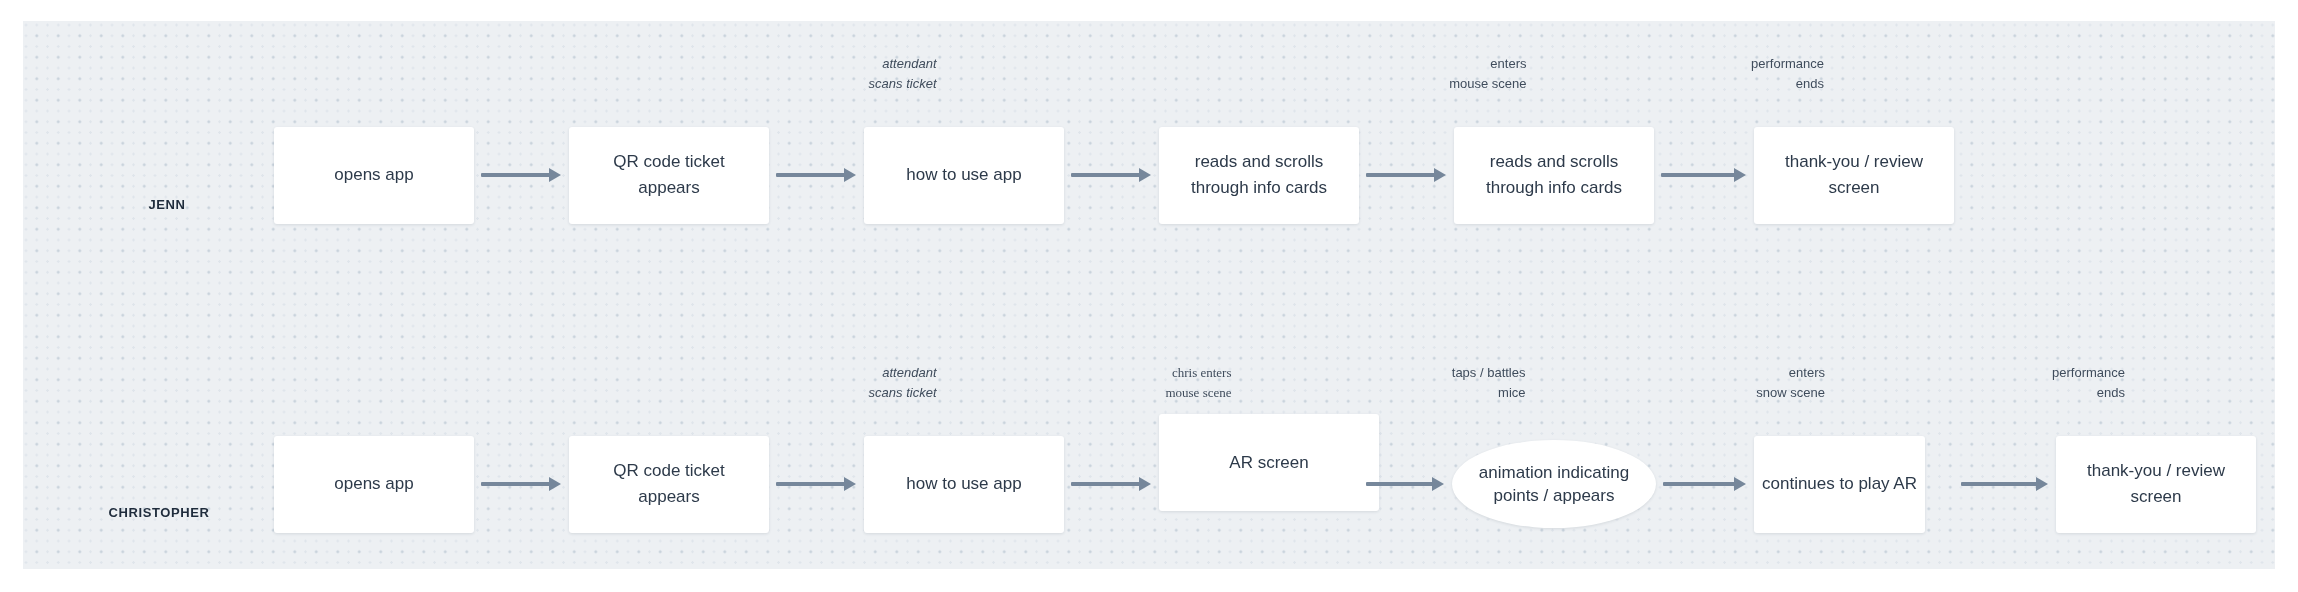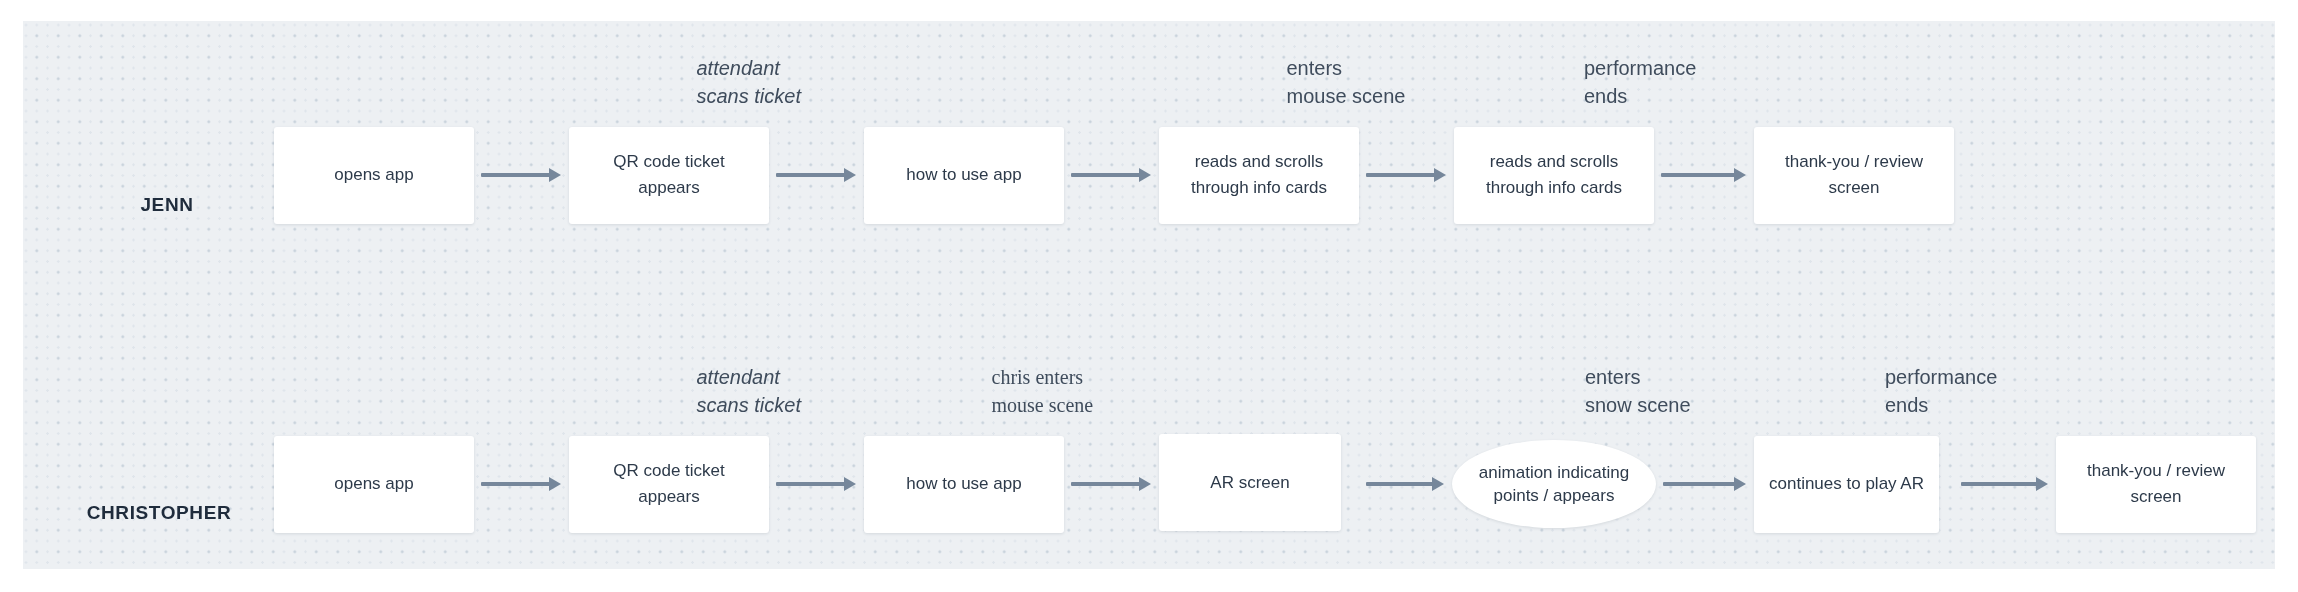--- a/index.html
+++ b/index.html
@@ -17,21 +17,21 @@
     background-image:
       radial-gradient(circle, #c9d3dc 1.4px, rgba(201,211,220,0) 1.6px),
       radial-gradient(circle, #dfe5eb 1.2px, rgba(223,229,235,0) 1.4px);
     background-size: 21.5px 21.5px, 10.75px 10.75px;
     background-position: 3px 4px, 8.4px 9.4px;
   }
   .lane-name {
     position: absolute;
     width: 200px;
     text-align: center;
-    font-size: 19px;
+    font-size: 13px;
     font-weight: bold;
     letter-spacing: 0.6px;
     color: #1f2c3c;
     line-height: 22px;
     white-space: nowrap;
   }
   .lane-name-0 { left: 44px;  top: 173px; }
   .lane-name-1 { left: 36px;  top: 481px; }
   .node {
     position: absolute;
@@ -59,23 +59,23 @@
     position: absolute;
     right: -11px; top: -5px;
     width: 0; height: 0;
     border-left: 12px solid #76879b;
     border-top: 7px solid transparent;
     border-bottom: 7px solid transparent;
   }
   .tlabel {
     position: absolute;
     width: 240px;
-    text-align: left;
-    font-size: 20px;
-    line-height: 28px;
+    text-align: right;
+    font-size: 13px;
+    line-height: 20px;
     color: #3f4c5c;
     white-space: pre-line;
   }
   .tlabel.italic { font-style: italic; }
 </style>
 </head>
 <body>
 
 <div id="stage">
   <div id="panel">
@@ -100,34 +100,36 @@
       <div class="arrow" style="left: 1343px; top: 152px; width: 69px;"></div>
       <div class="tlabel" style="left: 1263.5px; top: 33px;">enters
 mouse scene</div>
       <div class="arrow" style="left: 1638px; top: 152px; width: 74px;"></div>
       <div class="tlabel" style="left: 1561px; top: 33px;">performance
 ends</div>
       <div class="node" style="left: 251px; top: 414.5px; width: 200px; height: 97px;">opens app</div>
       <div class="node" style="left: 546px; top: 414.5px; width: 200px; height: 97px;">QR code ticket
 appears</div>
       <div class="node" style="left: 841px; top: 414.5px; width: 200px; height: 97px;">how to use app</div>
-      <div class="node" style="left: 1136px; top: 413px; width: 182px; height: 97px;">AR screen</div>
+      <div class="node" style="left: 1136px; top: 393px; width: 220px; height: 97px;">AR screen</div>
       <div class="node ellipse" style="left: 1429px; top: 419px; width: 204px; height: 88px;">animation indicating
 points / appears</div>
-      <div class="node" style="left: 1731px; top: 414.5px; width: 185px; height: 97px;">continues to play AR</div>
+      <div class="node" style="left: 1731px; top: 414.5px; width: 171px; height: 97px;">continues to play AR</div>
       <div class="node" style="left: 2033px; top: 414.5px; width: 200px; height: 97px;">thank-you / review
 screen</div>
       <div class="arrow" style="left: 458px; top: 461px; width: 69px;"></div>
       <div class="arrow" style="left: 753px; top: 461px; width: 69px;"></div>
       <div class="tlabel italic" style="left: 673.5px; top: 342px;">attendant
 scans ticket</div>
       <div class="arrow" style="left: 1048px; top: 461px; width: 69px;"></div>
       <div class="tlabel" style="left: 968.5px; top: 342px; font-family: Liberation Serif, serif;">chris enters
 mouse scene</div>
       <div class="arrow" style="left: 1343px; top: 461px; width: 67px;"></div>
+      <div class="tlabel" style="left: 1262.5px; top: 342px;">taps / battles
+mice</div>
       <div class="arrow" style="left: 1640px; top: 461px; width: 72px;"></div>
       <div class="tlabel" style="left: 1562px; top: 342px;">enters
 snow scene</div>
       <div class="arrow" style="left: 1938px; top: 461px; width: 76px;"></div>
       <div class="tlabel" style="left: 1862px; top: 342px;">performance
 ends</div>
     </div>
 </div>
 
 </body></html>

